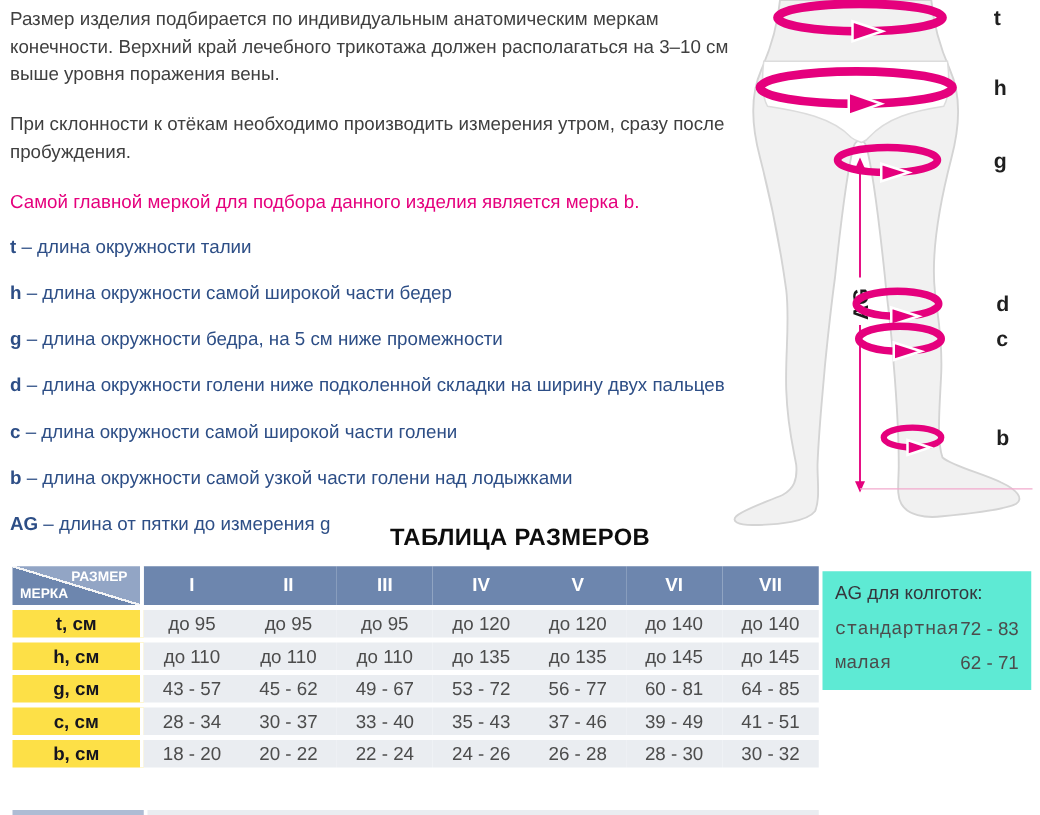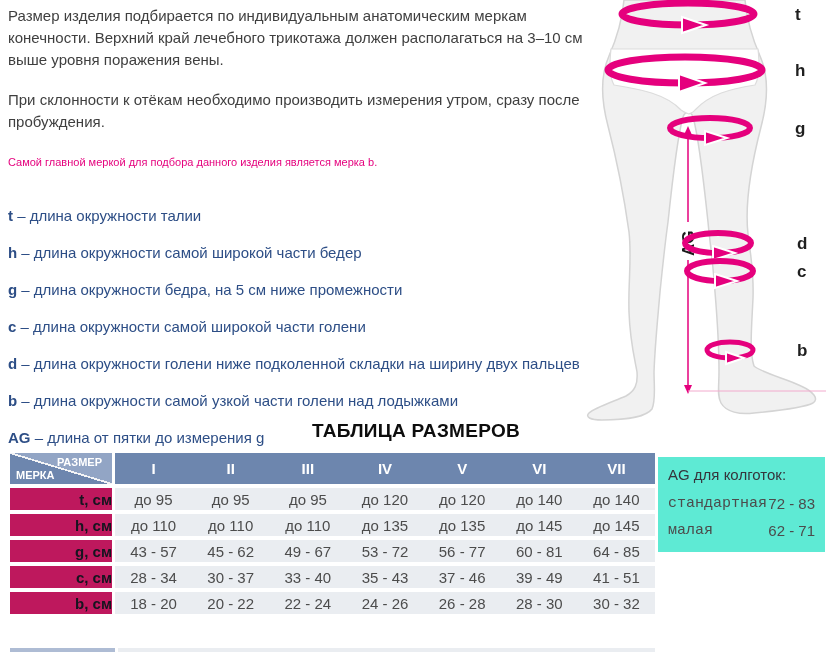--- a/index.html
+++ b/index.html
@@ -4,21 +4,21 @@
 <style>
   * { margin:0; padding:0; box-sizing:border-box; }
   html,body { background:#ffffff; }
   .page {
     position:relative; width:832px; height:652px; overflow:hidden;
     background:#ffffff; font-family:"Liberation Sans", sans-serif;
   }
   
   .text-block { position:absolute; left:8px; top:5px; width:580px; }
   .para { font-size:15px; line-height:22px; color:#3f3f3f; margin-bottom:18px; }
-  .highlight { font-size:11px; line-height:22px; color:#e5007d; margin-bottom:33px; }
+  .highlight { font-size:15px; line-height:22px; color:#e5007d; margin-bottom:15px; }
   .m-item { font-size:15px; color:#2d4e86; margin-bottom:17px; line-height:20px; }
   .m-key { font-weight:bold; }
   
   .figure { position:absolute; left:582px; top:0; width:250px; height:430px; }
   .fig-label { font-size:17px; font-weight:bold; fill:#1f1f1f; }
   
   .table-title {
     position:absolute; left:0; right:0; top:420px; text-align:center;
     font-size:19px; font-weight:bold; color:#0d0d0d; letter-spacing:0.3px;
   }
@@ -30,22 +30,22 @@
     height:31px; text-align:center; vertical-align:middle;
   }
   .size-table th.corner {
     position:relative; padding:0;
     background:linear-gradient(to top right, #6d86ae 48.5%, #f3f4f6 48.5%, #f3f4f6 51.5%, #92a5c5 51.5%);
     border-right:3px solid #ffffff;
   }
   .corner-top { position:absolute; top:3px; right:10px; font-size:11px; font-weight:bold; color:#ffffff; }
   .corner-bottom { position:absolute; bottom:3px; left:6px; font-size:11px; font-weight:bold; color:#ffffff; }
   .size-table tbody th {
-    background:#be185d; color:#15151f; font-weight:bold; font-size:15px;
-    height:22px; text-align:right; vertical-align:middle; border-right:3px solid #ffffff;
+    background:#fde047; color:#15151f; font-weight:bold; font-size:15px;
+    height:22px; text-align:center; vertical-align:middle; border-right:3px solid #ffffff;
   }
   .size-table tbody td {
     background:#eaedf1; color:#4c4c4c; font-size:15px;
     height:22px; text-align:center; vertical-align:middle;
   }
   
   .cutoff-row { position:absolute; left:10px; top:648px; width:645px; height:4px; }
   .cutoff-label { position:absolute; left:0; top:0; width:105px; height:4px; background:#aebcd4; }
   .cutoff-cells { position:absolute; left:108px; top:0; width:537px; height:4px; background:#eaedf1; }
   
@@ -76,26 +76,26 @@
     </div>
     <div class="m-item">
       <span class="m-key">h</span>
       <span class="m-text">– длина окружности самой широкой части бедер</span>
     </div>
     <div class="m-item">
       <span class="m-key">g</span>
       <span class="m-text">– длина окружности бедра, на 5 см ниже промежности</span>
     </div>
     <div class="m-item">
+      <span class="m-key">d</span>
+      <span class="m-text">– длина окружности голени ниже подколенной складки на ширину двух пальцев</span>
+    </div>
+    <div class="m-item">
       <span class="m-key">c</span>
       <span class="m-text">– длина окружности самой широкой части голени</span>
-    </div>
-    <div class="m-item">
-      <span class="m-key">d</span>
-      <span class="m-text">– длина окружности голени ниже подколенной складки на ширину двух пальцев</span>
     </div>
     <div class="m-item">
       <span class="m-key">b</span>
       <span class="m-text">– длина окружности самой узкой части голени над лодыжками</span>
     </div>
     <div class="m-item">
       <span class="m-key">AG</span>
       <span class="m-text">– длина от пятки до измерения g</span>
     </div>
   </div>

